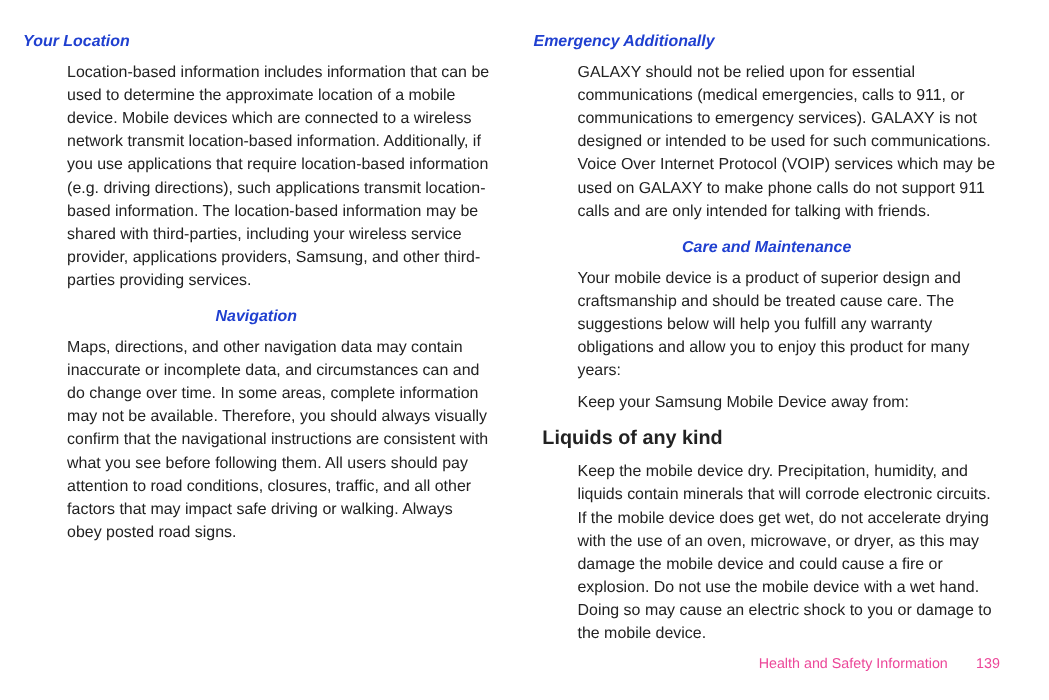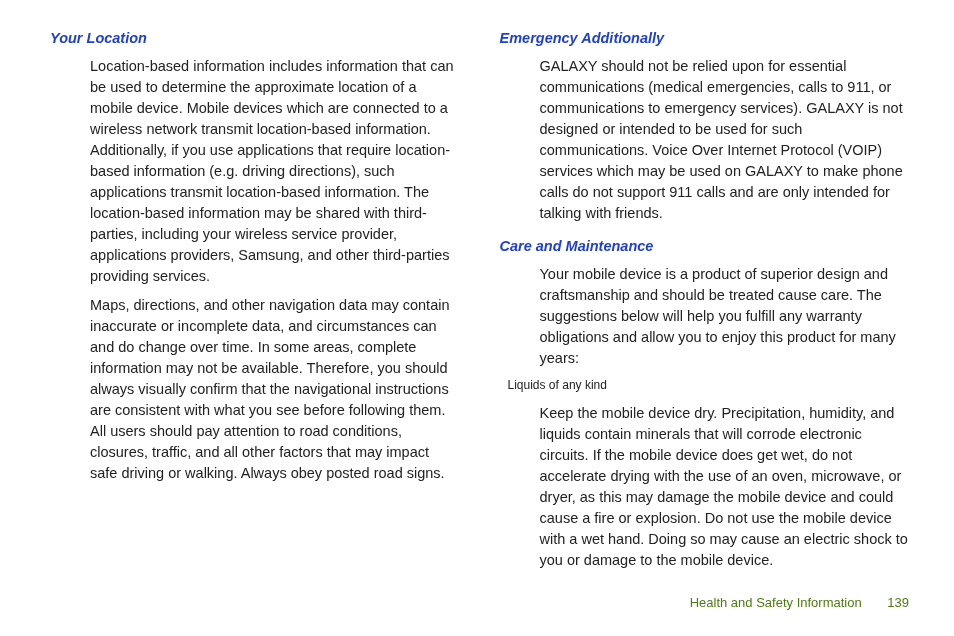--- a/index.html
+++ b/index.html
@@ -6,21 +6,21 @@
     body {
       width: 954px;
       height: 636px;
       background: #ffffff;
       font-family: Arial, Helvetica, sans-serif;
       color: #222222;
       position: relative;
     }
     .page {
       display: flex;
-      padding: 30px 45px 0 50px;
+      padding: 30px 45px 0 21px;
       gap: 40px;
     }
     .column {
       flex: 1;
       display: flex;
       flex-direction: column;
     }
     .heading {
       color: #2040d0;
       font-weight: bold;
@@ -32,56 +32,59 @@
     .heading + .body-text,
     .body-text {
       font-size: 14.5px;
       line-height: 1.45;
       margin-bottom: 8px;
       padding-left: 8px;
       margin-left: 32px;
     }
     .column .heading ~ .heading {
       margin-top: 6px;
+      text-align: center;
     }
     .bold-text {
-      font-weight: normal;
-      font-size: 12px;
+      font-weight: bold;
+      font-size: 18px;
       line-height: 1.45;
       margin-bottom: 8px;
       padding-left: 8px;
     }
     .footer {
       position: absolute;
       bottom: 26px;
       right: 45px;
       font-size: 13px;
-      color: #4d7c0f;
+      color: #ec4899;
     }
     .footer-section {
       margin-right: 22px;
     }
     .footer-page {
       display: inline;
     }
   </style>
 </head>
 <body>
 
 <div class="page">
   <div class="column">
     <div class="heading">Your Location</div>
     <div class="body-text">Location-based information includes information that can be used to determine the approximate location of a mobile device.  Mobile devices which are connected to a wireless network transmit location-based information.  Additionally, if you use applications that require location-based information (e.g. driving directions), such applications transmit location-based information.  The location-based information may be shared with third-parties, including your wireless service provider, applications providers, Samsung, and other third-parties providing services.</div>
+    <div class="heading">Navigation</div>
     <div class="body-text">Maps, directions, and other navigation data may contain inaccurate or incomplete data, and circumstances can and do change over time.  In some areas, complete information may not be available.  Therefore, you should always visually confirm that the navigational instructions are consistent with what you see before following them.  All users should pay attention to road conditions, closures, traffic, and all other factors that may impact safe driving or walking.  Always obey posted road signs.</div>
   </div>
   <div class="column">
     <div class="heading">Emergency Additionally</div>
     <div class="body-text">GALAXY should not be relied upon for essential communications (medical emergencies, calls to 911, or communications to emergency services).  GALAXY is not designed or intended to be used for such communications.  Voice Over Internet Protocol (VOIP) services which may be used on GALAXY to make phone calls do not support 911 calls and are only intended for talking with friends.</div>
     <div class="heading">Care and Maintenance</div>
     <div class="body-text">Your mobile device is a product of superior design and craftsmanship and should be treated cause care.  The suggestions below will help you fulfill any warranty obligations and allow you to enjoy this product for many years:</div>
+    <div class="body-text">Keep your Samsung Mobile Device away from:</div>
     <div class="bold-text">Liquids of any kind</div>
     <div class="body-text">Keep the mobile device dry.  Precipitation, humidity, and liquids contain minerals that will corrode electronic circuits.  If the mobile device does get wet, do not accelerate drying with the use of an oven, microwave, or dryer, as this may damage the mobile device and could cause a fire or explosion.  Do not use the mobile device with a wet hand.  Doing so may cause an electric shock to you or damage to the mobile device.</div>
   </div>
 </div>
 
 <div class="footer">
   <span class="footer-section">Health and Safety Information</span>
   <span class="footer-page">139</span>
 </div>
 

